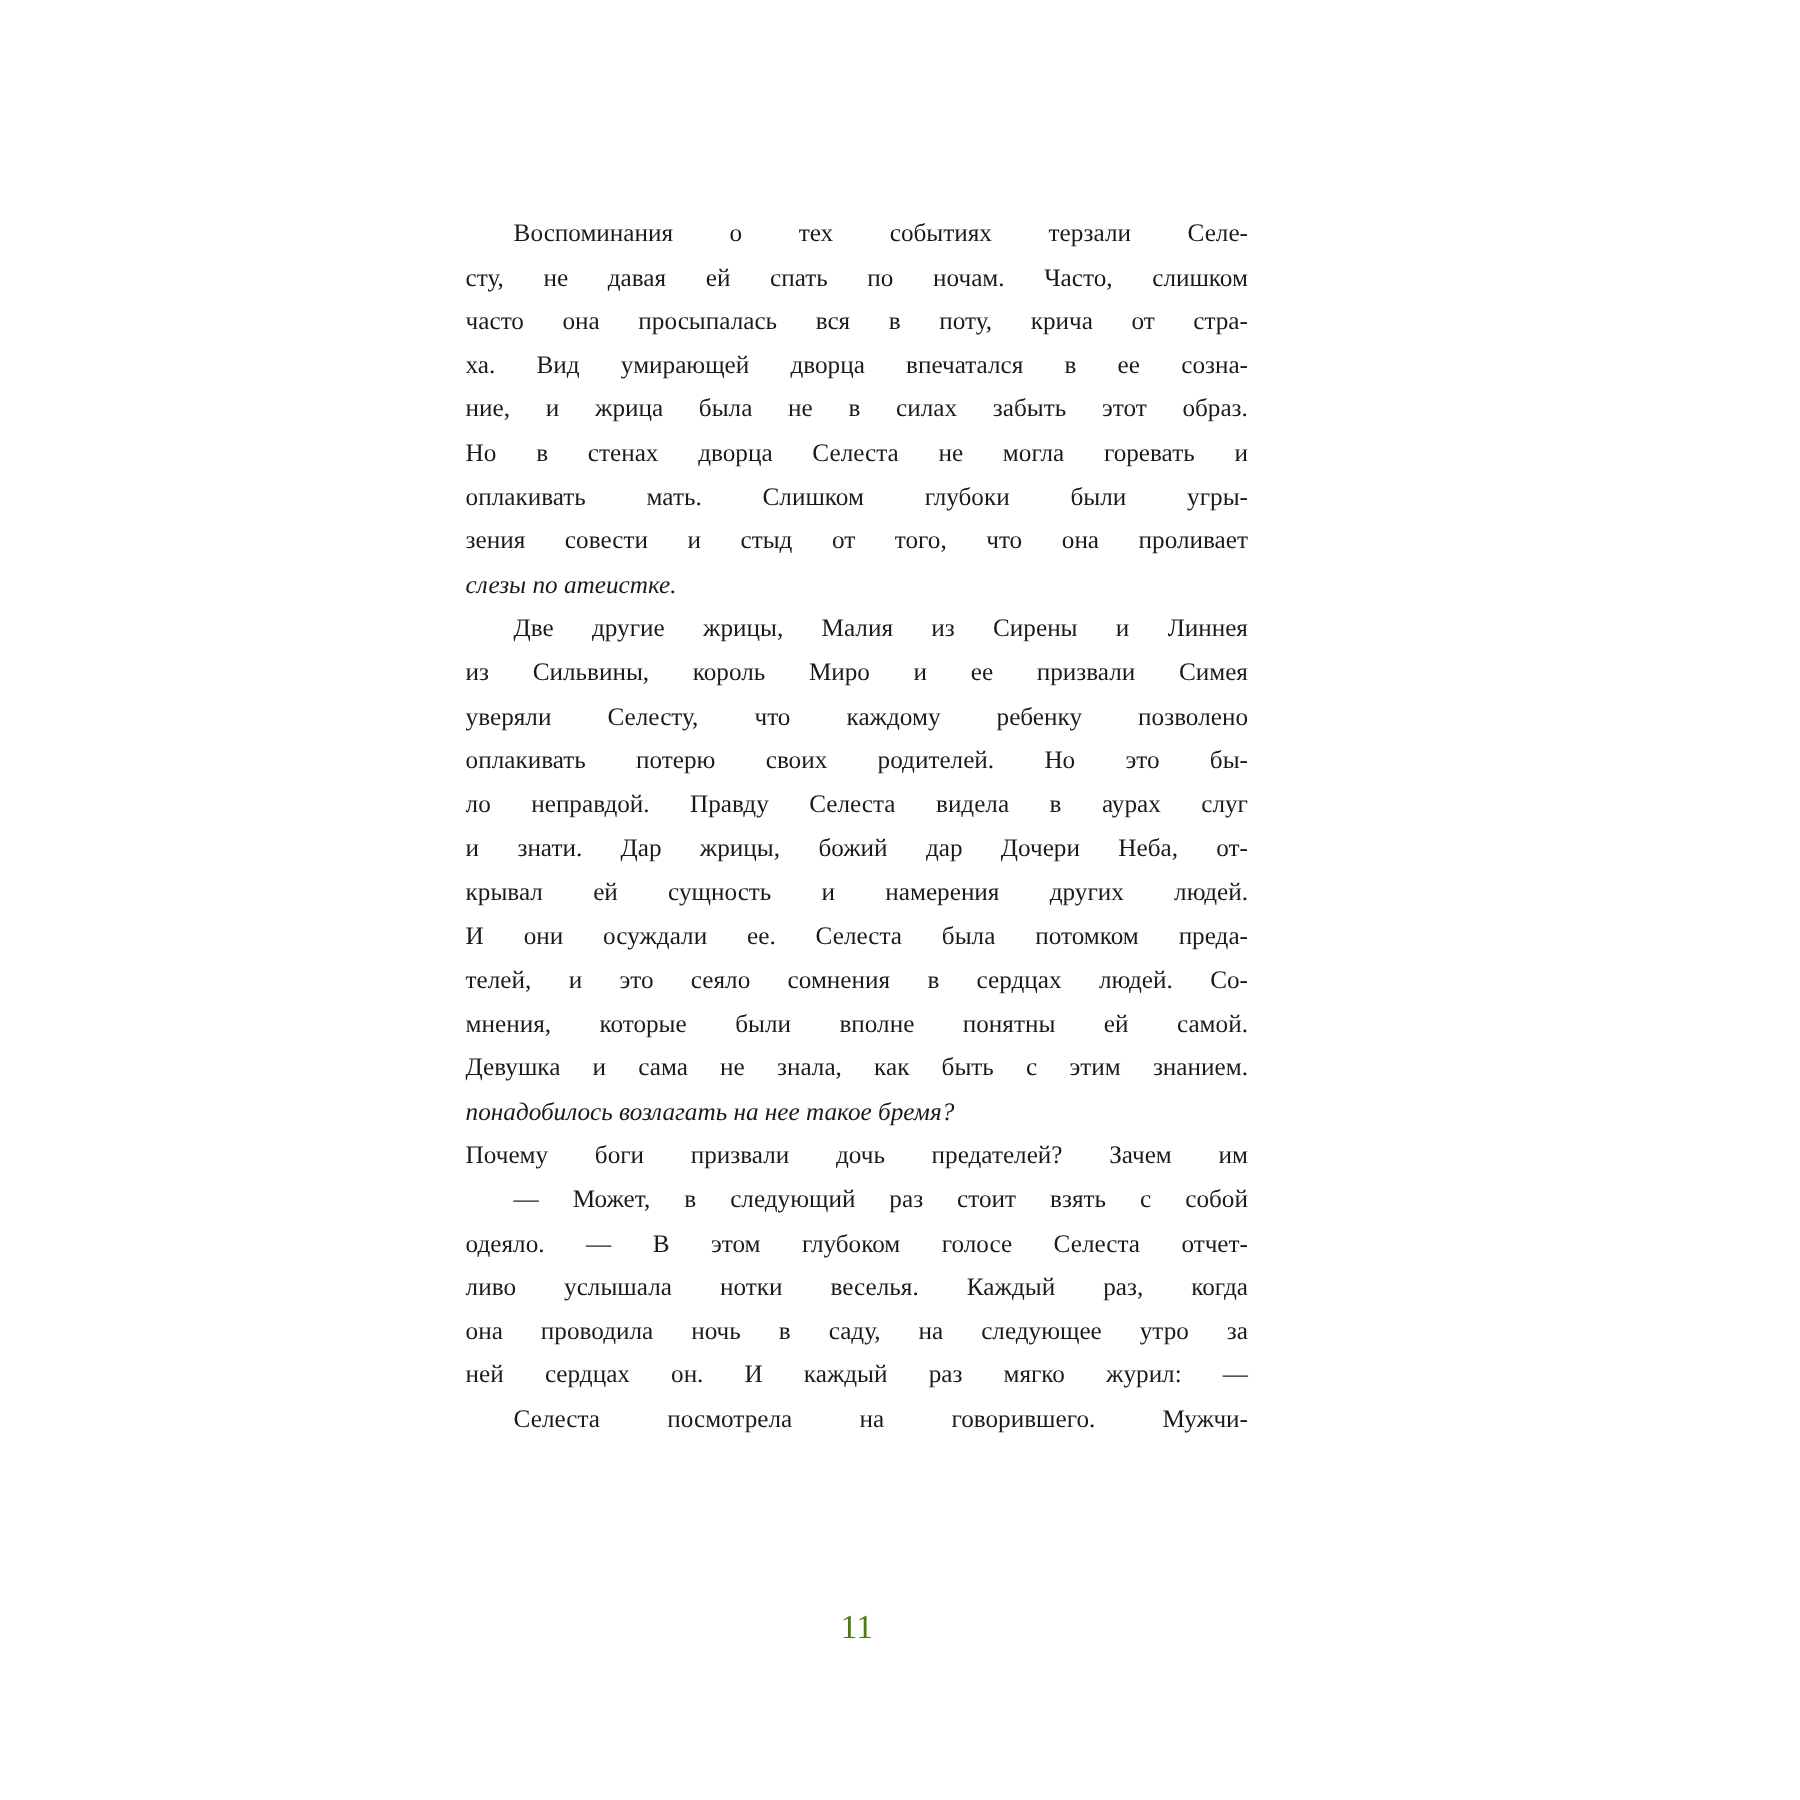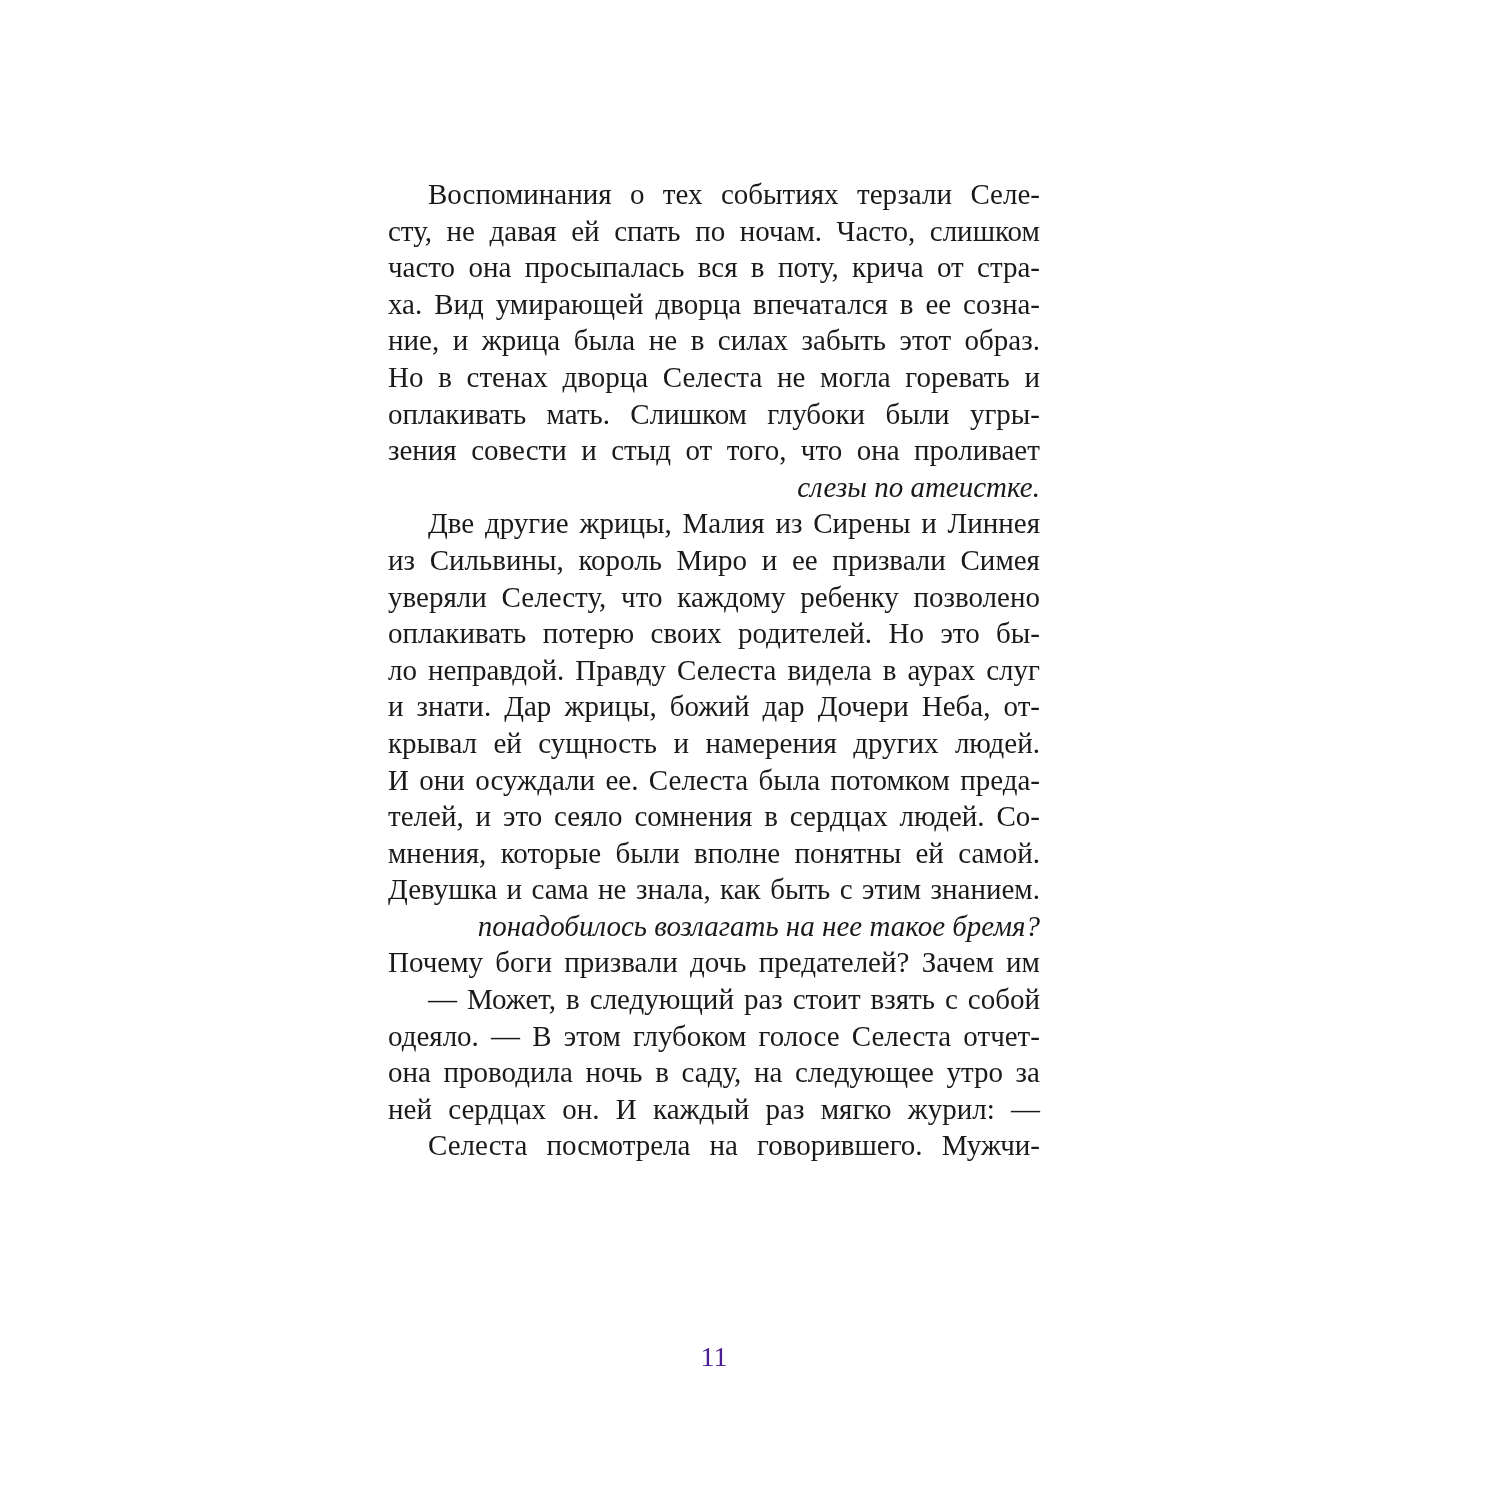--- a/index.html
+++ b/index.html
@@ -12,37 +12,36 @@
   }
   .page {
     position: relative;
     width: 1500px; height: 1500px;
     background: #ffffff;
     overflow: hidden;
   }
   .text-block {
     position: absolute;
     left: 388px; top: 176px; width: 652px;
-    font-size: 29px;
+    font-size: 21px;
     line-height: 36.6px;
-    text-align: right;
   }
   .paragraph { margin: 0; }
   
   .line { display: flex; justify-content: space-between; }
   .line > span { white-space: pre; }
   
   .line.last { display: block; font-style: italic; }
   .line.indent { padding-left: 40px; }
   .folio {
     position: absolute;
     left: 388px; top: 1341px; width: 652px;
     text-align: center;
     font-size: 28px;
-    color: #4c1d95;
+    color: #4d7c0f;
   }
 </style>
 </head>
 <body style="background: rgb(255, 255, 255); color: rgb(26, 26, 26);">
 
 <div class="page">
   <div class="text-block">
       <div class="paragraph">
         <div class="line indent">
           <span>Воспоминания</span>
@@ -265,20 +264,29 @@
           <span>одеяло.</span>
           <span>—</span>
           <span>В</span>
           <span>этом</span>
           <span>глубоком</span>
           <span>голосе</span>
           <span>Селеста</span>
           <span>отчет-</span>
         </div>
         <div class="line">
+          <span>ливо</span>
+          <span>услышала</span>
+          <span>нотки</span>
+          <span>веселья.</span>
+          <span>Каждый</span>
+          <span>раз,</span>
+          <span>когда</span>
+        </div>
+        <div class="line">
           <span>она</span>
           <span>проводила</span>
           <span>ночь</span>
           <span>в</span>
           <span>саду,</span>
           <span>на</span>
           <span>следующее</span>
           <span>утро</span>
           <span>за</span>
         </div>

